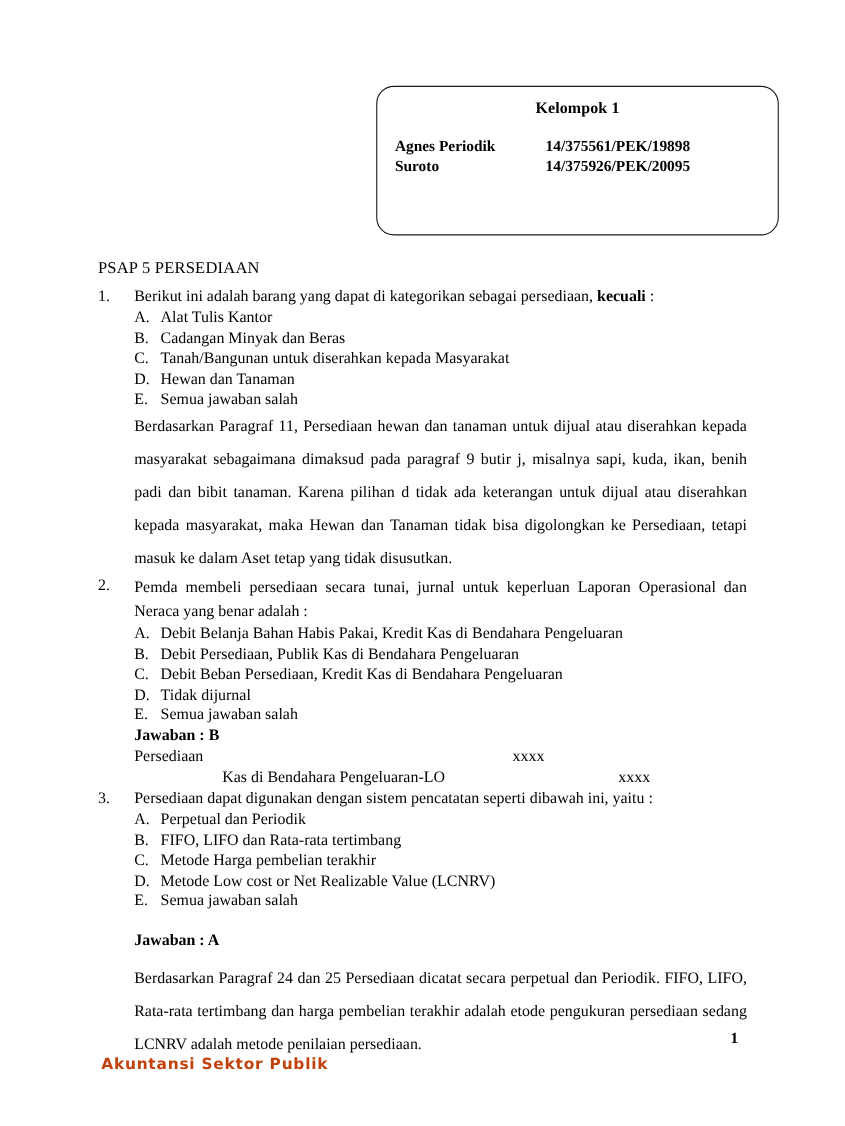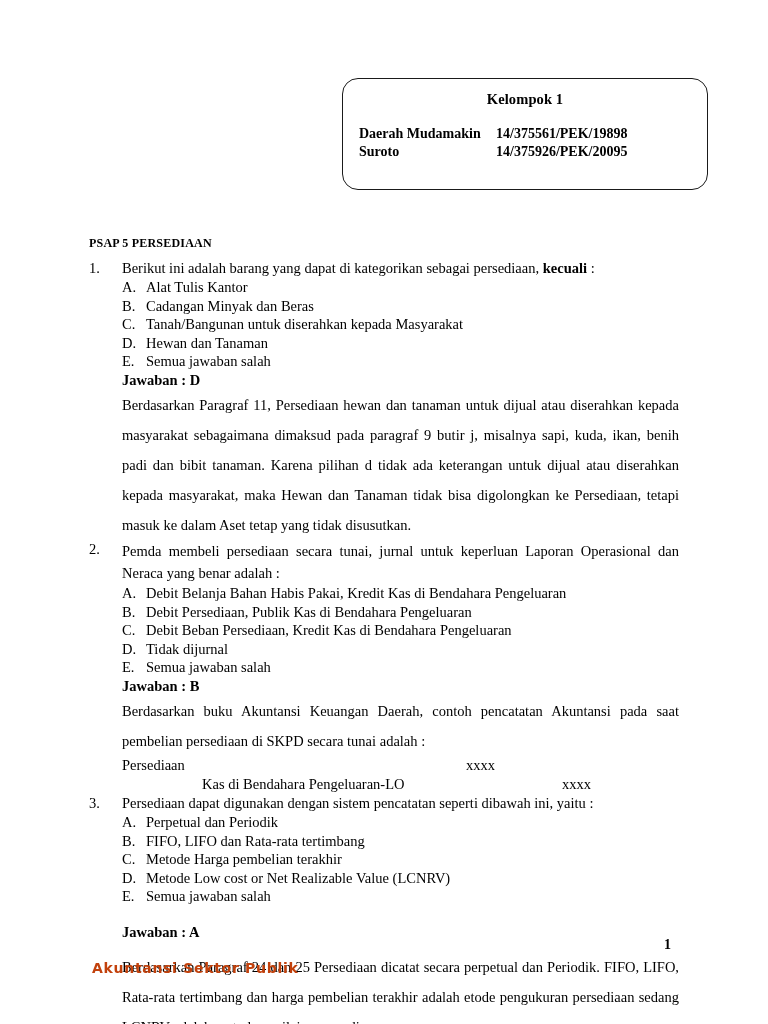--- a/index.html
+++ b/index.html
@@ -17,21 +17,21 @@
     color: #000000;
     -webkit-font-smoothing: antialiased;
   }
 
   
   .group-box {
     position: absolute;
     left: 342px;
     top: 78px;
     width: 366px;
-    height: 112px;
+    height: 136px;
     border: 1.4px solid #1a1a1a;
     border-radius: 16px;
     box-sizing: border-box;
     background: #ffffff;
   }
   .group-title {
     text-align: center;
     font-weight: bold;
     font-size: 14.5px;
     margin-top: 12px;
@@ -53,22 +53,22 @@
 
   
   .page {
     position: absolute;
     left: 89px;
     top: 236px;
     width: 590px;
   }
 
   .doc-title {
-    font-weight: bold;
-    font-size: 12px;
+    font-weight: normal;
+    font-size: 15px;
     letter-spacing: .2px;
     margin: 0 0 8px 0;
   }
 
   
   .q {
     display: flex;
     align-items: flex-start;
   }
   .q-num {
@@ -160,21 +160,21 @@
   }
 </style>
 </head>
 <body>
 
 <div class="group-box">
   <div class="group-title">Kelompok 1</div>
   <table class="member-table">
     <tbody>
       <tr>
-        <td class="name">Daerah Mudamakin</td>
+        <td class="name">Agnes Periodik</td>
         <td class="id">14/375561/PEK/19898</td>
       </tr>
       <tr>
         <td class="name">Suroto</td>
         <td class="id">14/375926/PEK/20095</td>
       </tr>
     </tbody>
   </table>
 </div>
 
@@ -203,21 +203,20 @@
         <li class="opt">
           <span class="opt-letter">D.</span>
           <span class="opt-text">Hewan dan Tanaman</span>
         </li>
         <li class="opt">
           <span class="opt-letter">E.</span>
           <span class="opt-text">Semua jawaban salah</span>
         </li>
       </ul>
 
-      <p class="answer">Jawaban : D</p>
       <p class="explain">Berdasarkan  Paragraf 11, Persediaan hewan dan tanaman untuk dijual atau diserahkan kepada masyarakat sebagaimana dimaksud pada paragraf 9 butir j, misalnya sapi, kuda, ikan, benih padi dan bibit tanaman. Karena pilihan d tidak ada keterangan untuk dijual atau diserahkan kepada masyarakat, maka Hewan dan Tanaman tidak bisa digolongkan ke Persediaan, tetapi masuk ke dalam Aset tetap yang tidak disusutkan.</p>
     </div>
   </div>
 
   <div class="q">
     <div class="q-num">2.</div>
     <div class="q-body">
       <p class="q-stem justified">Pemda membeli persediaan secara tunai, jurnal untuk keperluan Laporan Operasional dan Neraca yang benar adalah :</p>
 
       <ul class="opts">
@@ -237,21 +236,20 @@
           <span class="opt-letter">D.</span>
           <span class="opt-text">Tidak dijurnal</span>
         </li>
         <li class="opt">
           <span class="opt-letter">E.</span>
           <span class="opt-text">Semua jawaban salah</span>
         </li>
       </ul>
 
       <p class="answer">Jawaban : B</p>
-      <p class="explain">Berdasarkan buku Akuntansi Keuangan Daerah, contoh pencatatan Akuntansi pada saat pembelian persediaan di SKPD secara tunai adalah :</p>
 
       <div class="journal">
         <div class="journal-line">
           <span class="acct">Persediaan</span>
           <span class="amt debit">xxxx</span>
         </div>
         <div class="journal-line">
           <span class="acct ind">Kas di Bendahara Pengeluaran-LO</span>
           <span class="amt credit">xxxx</span>
         </div>

